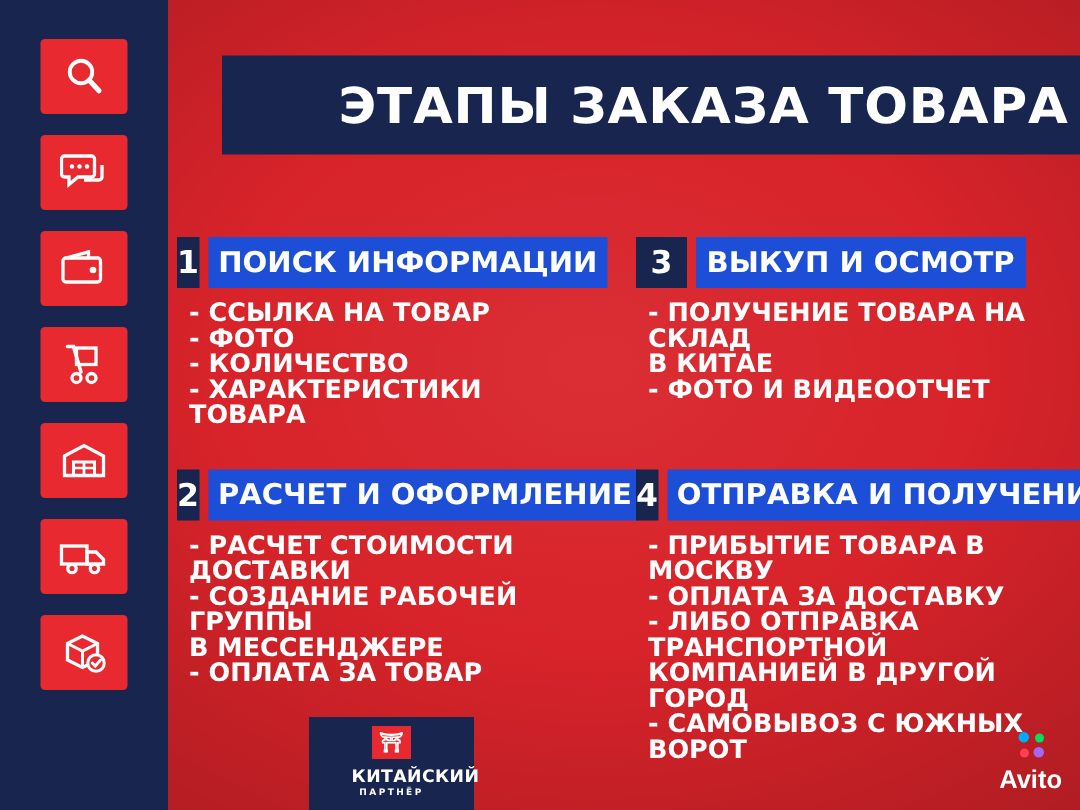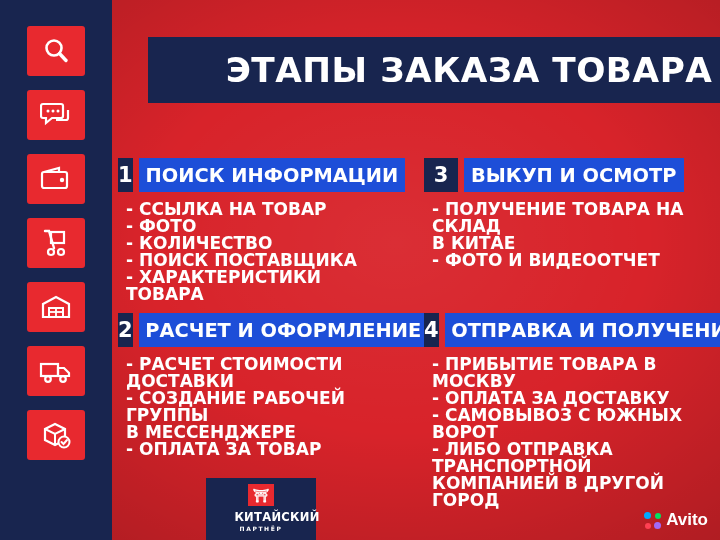--- a/index.html
+++ b/index.html
@@ -159,20 +159,21 @@
     margin-top: 1px; text-transform: uppercase;
     font-family: "DejaVu Sans", sans-serif;
   }
 
   
   .watermark {
     position: absolute;
     right: 12px; bottom: 10px;
     display: flex; align-items: center; gap: 5px;
     z-index: 6;
+    flex-direction: column;
   }
   .wm-dots { position: relative; width: 17px; height: 17px; }
   .wm-dots i { position:absolute; border-radius:50%; display:block; }
   .wm-d1 { width:7px; height:7px; background:#0af; left:0; top:0; background:#00aaff; }
   .wm-d2 { width:6px; height:6px; background:#04e061; right:0; top:1px; }
   .wm-d3 { width:6px; height:6px; background:#ff4053; left:1px; bottom:0; }
   .wm-d4 { width:7px; height:7px; background:#a169f7; right:0; bottom:0; }
   .wm-text { color:#ffffff; font-size:17px; font-weight:bold; font-family:"Liberation Sans", sans-serif; }
 </style>
 </head>
@@ -252,21 +253,20 @@
       <div class="step-head">
         <div class="step-num">1</div>
         <div class="step-title-wrap">
           <div class="step-title">ПОИСК ИНФОРМАЦИИ</div>
         </div>
       </div>
       <ul class="step-list">
         <li>ССЫЛКА НА ТОВАР</li>
         <li>ФОТО</li>
         <li>КОЛИЧЕСТВО</li>
-        <li>ПОИСК ПОСТАВЩИКА</li>
         <li>ХАРАКТЕРИСТИКИ ТОВАРА</li>
       </ul>
     </div>
 
     <div class="step" style="left:118px; top:313px; width:290px;">
       <div class="step-head">
         <div class="step-num">2</div>
         <div class="step-title-wrap">
           <div class="step-title">РАСЧЕТ И ОФОРМЛЕНИЕ</div>
         </div>
@@ -296,23 +296,23 @@
     <div class="step" style="left:424px; top:313px; width:290px;">
       <div class="step-head">
         <div class="step-num">4</div>
         <div class="step-title-wrap">
           <div class="step-title">ОТПРАВКА И ПОЛУЧЕНИЕ</div>
         </div>
       </div>
       <ul class="step-list">
         <li>ПРИБЫТИЕ ТОВАРА В МОСКВУ</li>
         <li>ОПЛАТА ЗА ДОСТАВКУ</li>
-        <li>САМОВЫВОЗ С ЮЖНЫХ ВОРОТ</li>
         <li>ЛИБО ОТПРАВКА ТРАНСПОРТНОЙ
 КОМПАНИЕЙ В ДРУГОЙ ГОРОД</li>
+        <li>САМОВЫВОЗ С ЮЖНЫХ ВОРОТ</li>
       </ul>
     </div>
 
     <div class="logo">
       <div class="logo-mark">⛩</div>
       <div class="logo-name">КИТАЙСКИЙ</div>
       <div class="logo-sub">ПАРТНЁР</div>
     </div>
   </div>
 

